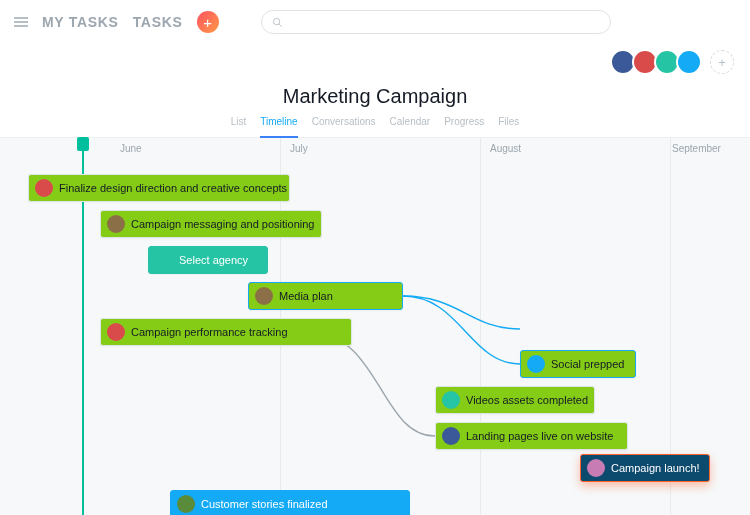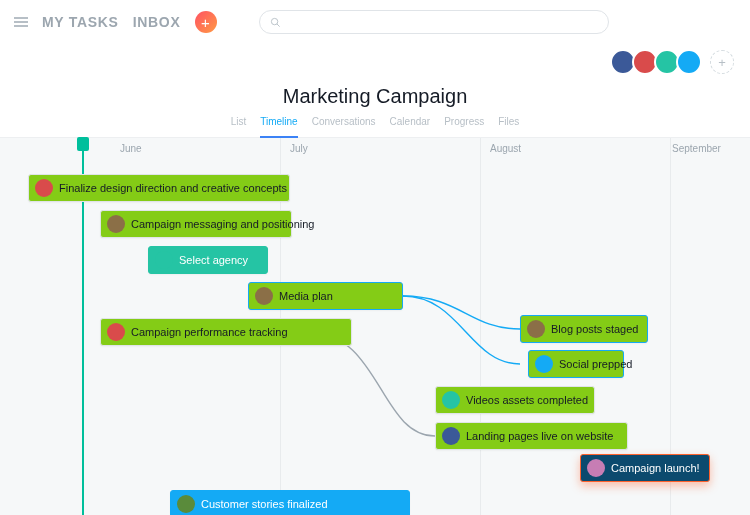--- a/index.html
+++ b/index.html
@@ -39,21 +39,21 @@
 </head>
 <body>
 
 <div class="topbar">
   <div class="menu-icon">
       <span></span>
       <span></span>
       <span></span>
     </div>
   <div class="navlink">MY TASKS</div>
-  <div class="navlink">INBOX</div>
+  <div class="navlink">TASKS</div>
   <div class="add-btn">+</div>
   <div class="search">
     <svg viewBox="0 0 24 24" fill="none" stroke="currentColor" stroke-width="2">
         <circle cx="10" cy="10" r="7"></circle>
         <line x1="21" y1="21" x2="15" y2="15"></line>
       </svg>
   </div>
 </div>
 
 <div class="header">
@@ -95,41 +95,37 @@
     <path d="M 515 221 l 6 5 l -6 5 z" fill="#14aaf5"></path>
     <path d="M 308 194 C 380 194, 380 298, 435 298" stroke="#9ca6af"></path>
     <path d="M 430 293 l 6 5 l -6 5 z" class="arrow"></path>
   </svg>
 
   <div class="tasks" id="tasks">
       <div class="task " style="left: 28px; top: 36px; width: 262px;">
         <div class="avatar sm" style="background: rgb(217, 75, 75);"></div>
         <span>Finalize design direction and creative concepts</span>
       </div>
-      <div class="task " style="left: 100px; top: 72px; width: 192px;">
+      <div class="task " style="left: 100px; top: 72px; width: 222px;">
         <div class="avatar sm" style="background: rgb(139, 111, 71);"></div>
         <span>Campaign messaging and positioning</span>
       </div>
       <div class="task green" style="left: 148px; top: 108px; width: 120px;">
         <div class="avatar sm" style="background: rgb(37, 196, 164);"></div>
         <span>Select agency</span>
       </div>
       <div class="task blue-outline" style="left: 248px; top: 144px; width: 155px;">
         <div class="avatar sm" style="background: rgb(139, 111, 71);"></div>
         <span>Media plan</span>
       </div>
       <div class="task " style="left: 100px; top: 180px; width: 252px;">
         <div class="avatar sm" style="background: rgb(217, 75, 75);"></div>
         <span>Campaign performance tracking</span>
       </div>
-      <div class="task blue-outline" style="left: 520px; top: 177px; width: 128px;">
-        <div class="avatar sm" style="background: rgb(139, 111, 71);"></div>
-        <span>Blog posts staged</span>
-      </div>
-      <div class="task blue-outline" style="left: 520px; top: 212px; width: 96px; margin-left: 8px;">
+      <div class="task blue-outline" style="left: 520px; top: 212px; width: 116px;">
         <div class="avatar sm" style="background: rgb(20, 170, 245);"></div>
         <span>Social prepped</span>
       </div>
       <div class="task " style="left: 435px; top: 248px; width: 160px;">
         <div class="avatar sm" style="background: rgb(37, 196, 164);"></div>
         <span>Videos assets completed</span>
       </div>
       <div class="task " style="left: 435px; top: 284px; width: 193px;">
         <div class="avatar sm" style="background: rgb(59, 89, 152);"></div>
         <span>Landing pages live on website</span>

